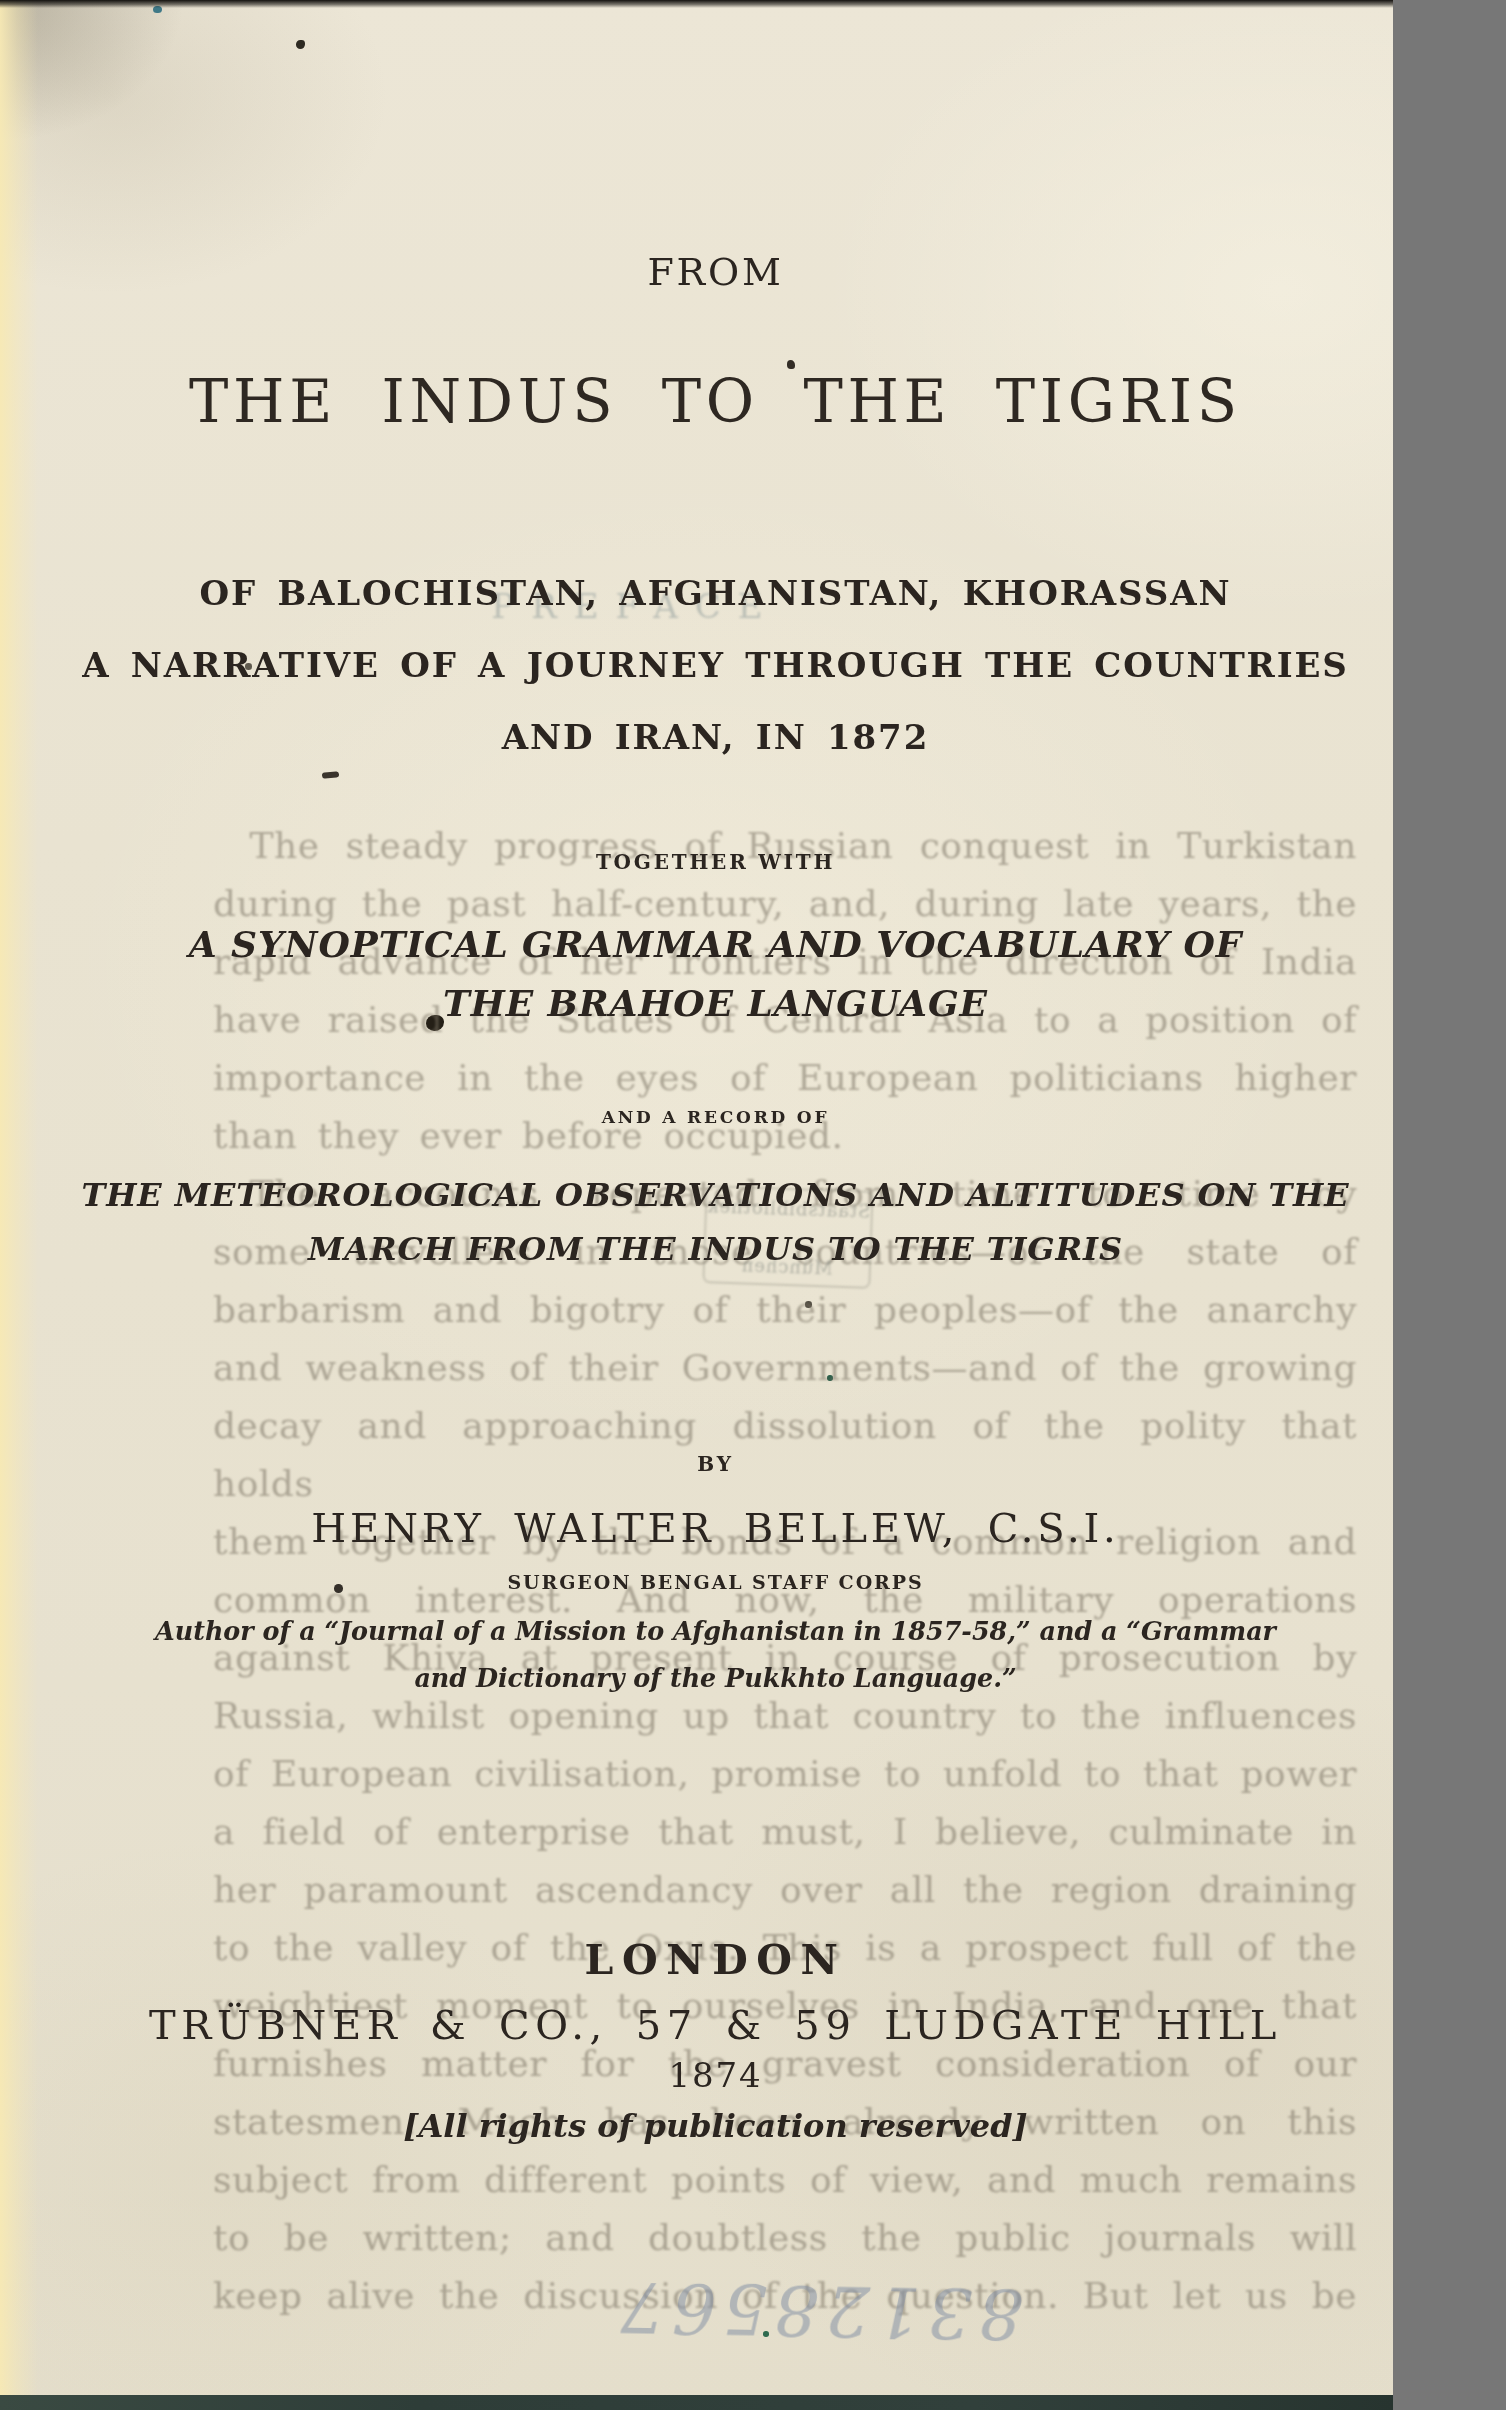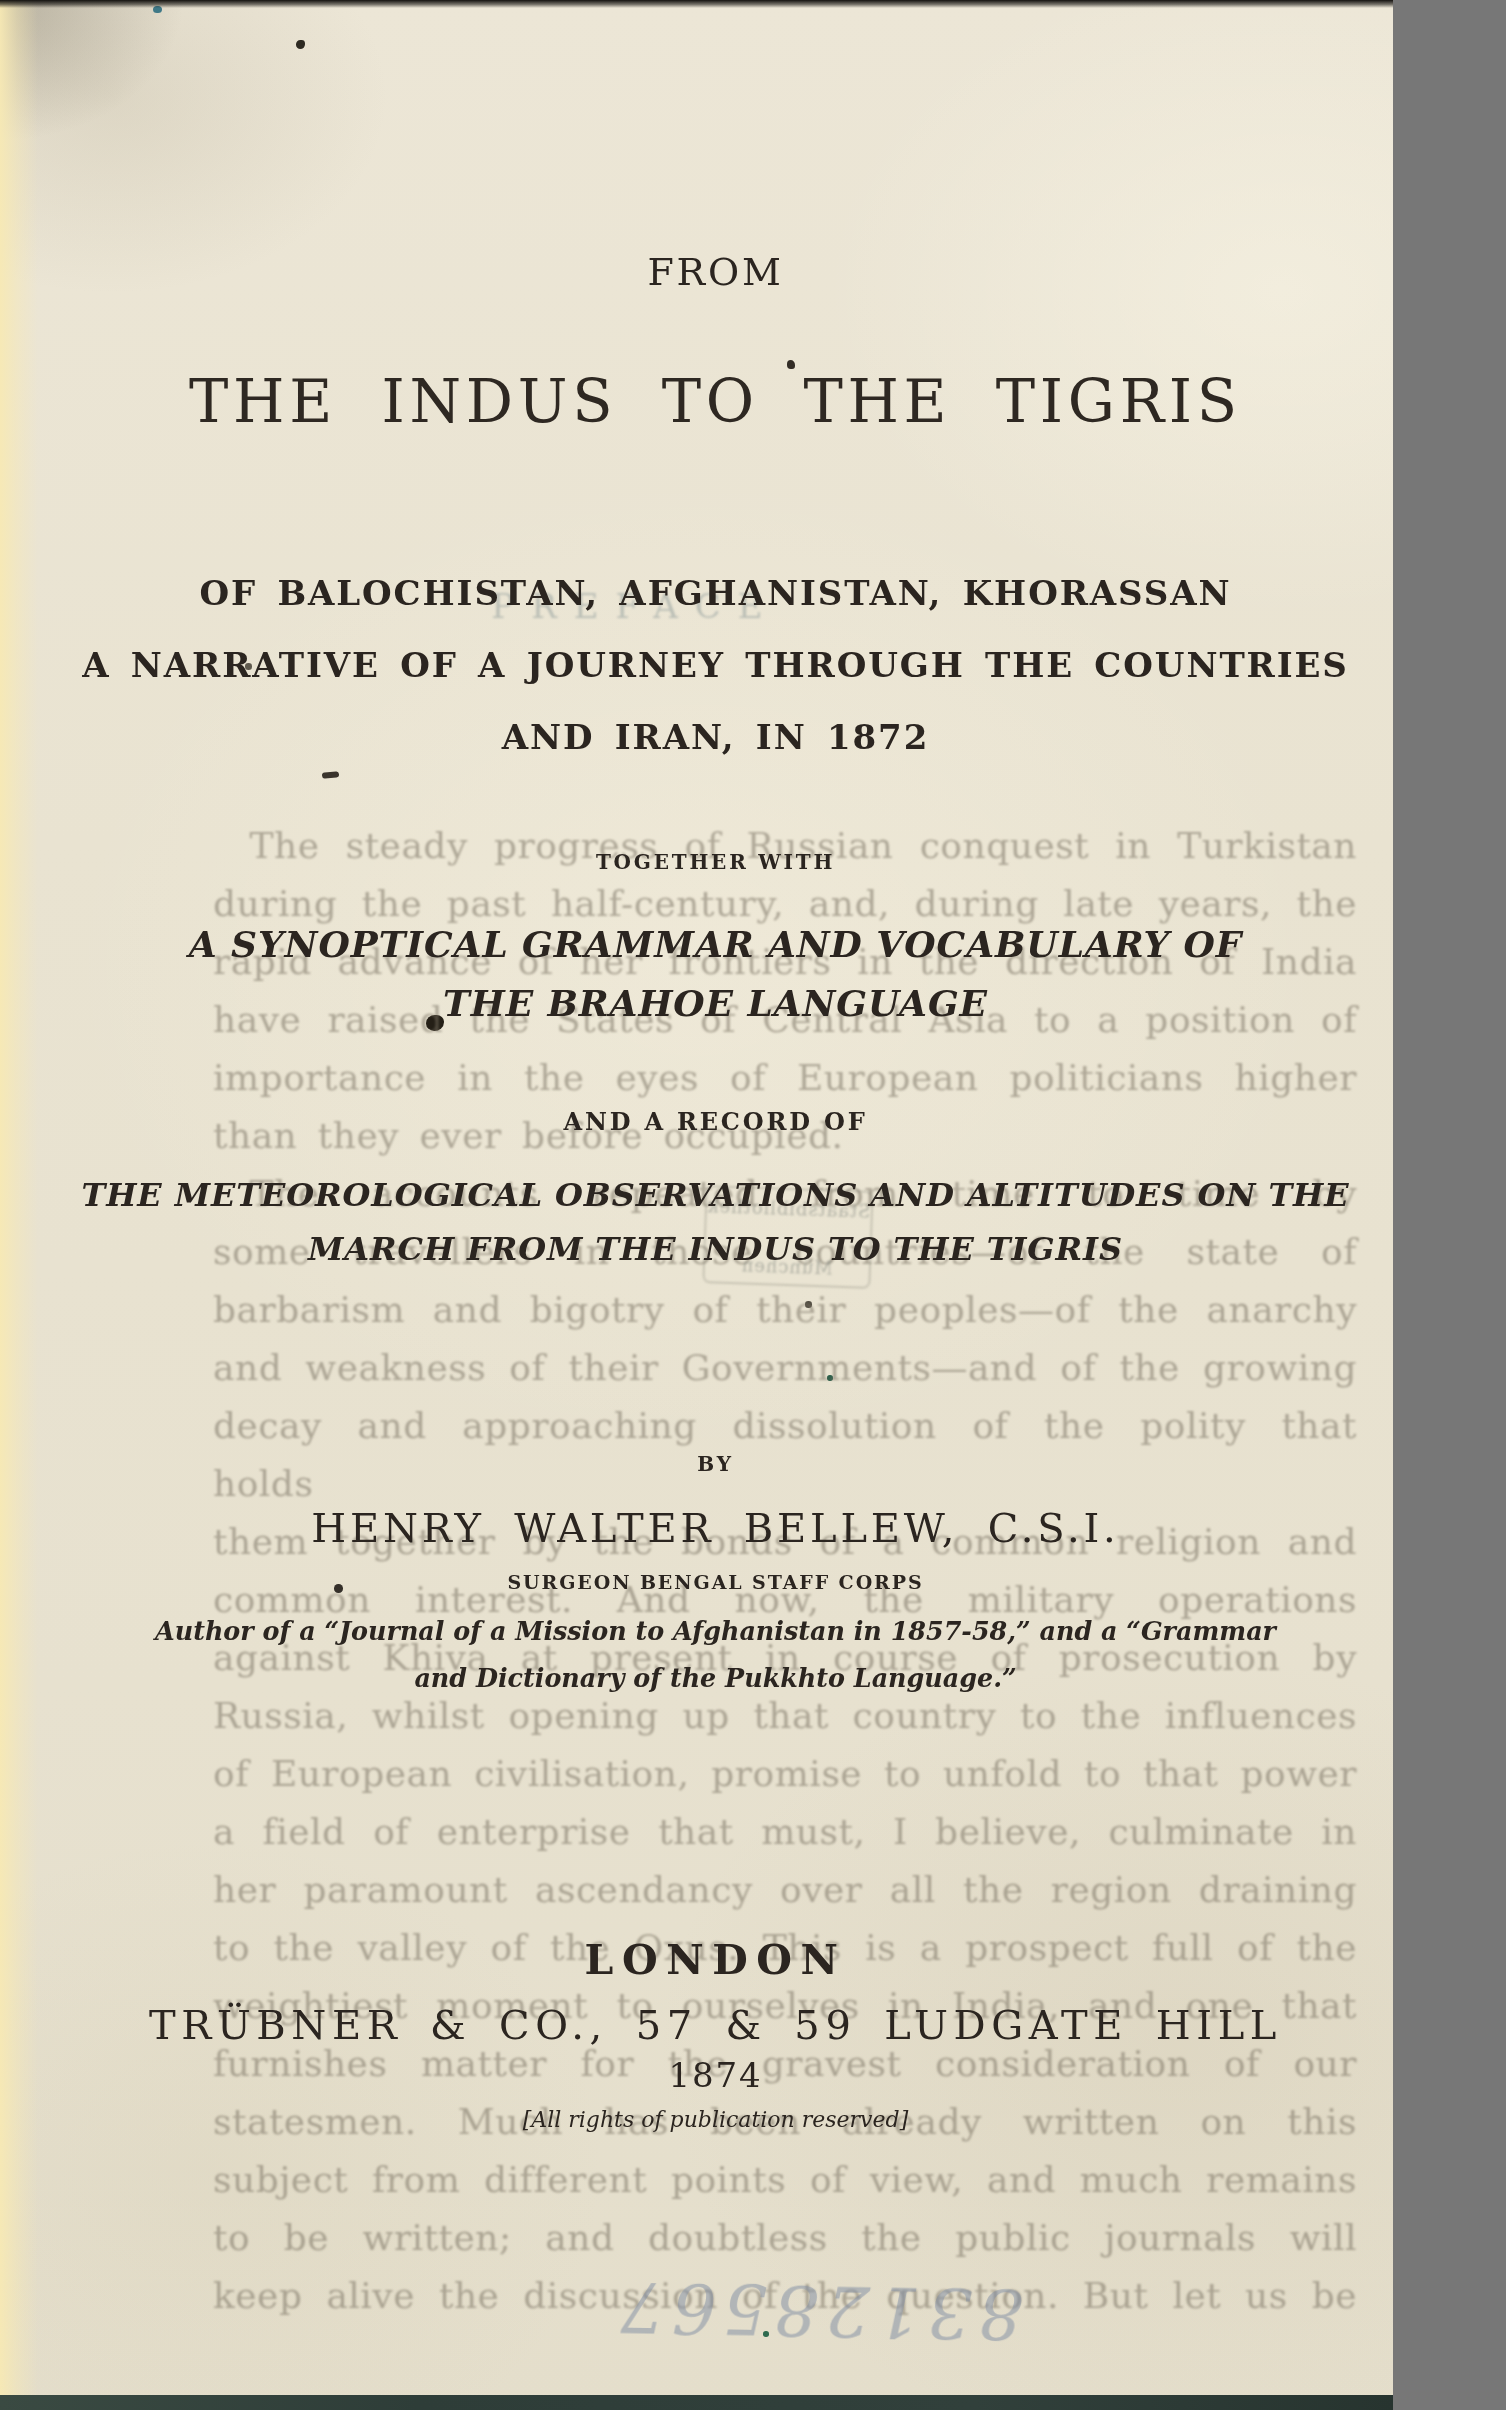--- a/index.html
+++ b/index.html
@@ -51,30 +51,30 @@
     padding:7.5px 3.8px;box-sizing:border-box;}
   .ghost-stamp-line{transform:scaleX(-1);font-size:18px;letter-spacing:0.9px;
     color:rgba(120,126,120,0.48);white-space:nowrap;}
   
   .c{position:absolute;left:38px;right:0;text-align:center;z-index:2;}
   .b-from{top:250px;font-size:38px;letter-spacing:2.8px;}
   .b-title{top:367px;font-size:59px;letter-spacing:4.7px;word-spacing:21px;color:#2e2822;}
   .b-sub{top:557px;font-size:34px;font-weight:bold;letter-spacing:1.9px;word-spacing:6.6px;line-height:72px;}
   .b-together{top:850px;font-size:20px;font-weight:bold;letter-spacing:2.8px;}
   .b-grammar{top:915px;font-size:36px;font-style:italic;font-weight:bold;letter-spacing:0.9px;line-height:59px;}
-  .b-record{top:1107px;font-size:24px;font-weight:bold;letter-spacing:2.8px;}
+  .b-record{top:1107px;font-size:17px;font-weight:bold;letter-spacing:2.8px;}
   .b-meteo{top:1168px;font-size:32px;font-style:italic;font-weight:bold;letter-spacing:0.9px;line-height:54px;}
   .b-by{top:1452px;font-size:20px;font-weight:bold;letter-spacing:2.8px;}
   .b-author{top:1505px;font-size:40px;letter-spacing:3.8px;word-spacing:13px;}
   .b-surgeon{top:1571px;font-size:19px;font-weight:bold;letter-spacing:1.9px;}
   .b-credit{top:1608px;font-size:25.4px;font-style:italic;font-weight:bold;line-height:47px;}
   .b-london{top:1936px;font-size:41px;letter-spacing:8.5px;font-weight:bold;}
   .b-publisher{top:2002px;font-size:40px;letter-spacing:5.6px;word-spacing:9.4px;}
   .b-year{top:2055px;font-size:34px;letter-spacing:1.9px;}
-  .b-rights{top:2107px;font-size:22px;font-style:italic;font-weight:normal;}
+  .b-rights{top:2107px;font-size:32px;font-style:italic;font-weight:bold;}
   .handwriting{position:absolute;z-index:1;left:527px;top:2247px;width:584px;height:104px;
     text-align:center;font-size:70px;font-style:italic;letter-spacing:6.6px;
     color:rgba(122,136,160,0.48);transform:rotate(181deg);filter:blur(0.7px);}
 </style>
 </head>
 <body>
 
 <div class="page">
 
   <div class="ghost ghost-heading">PREFACE</div>

